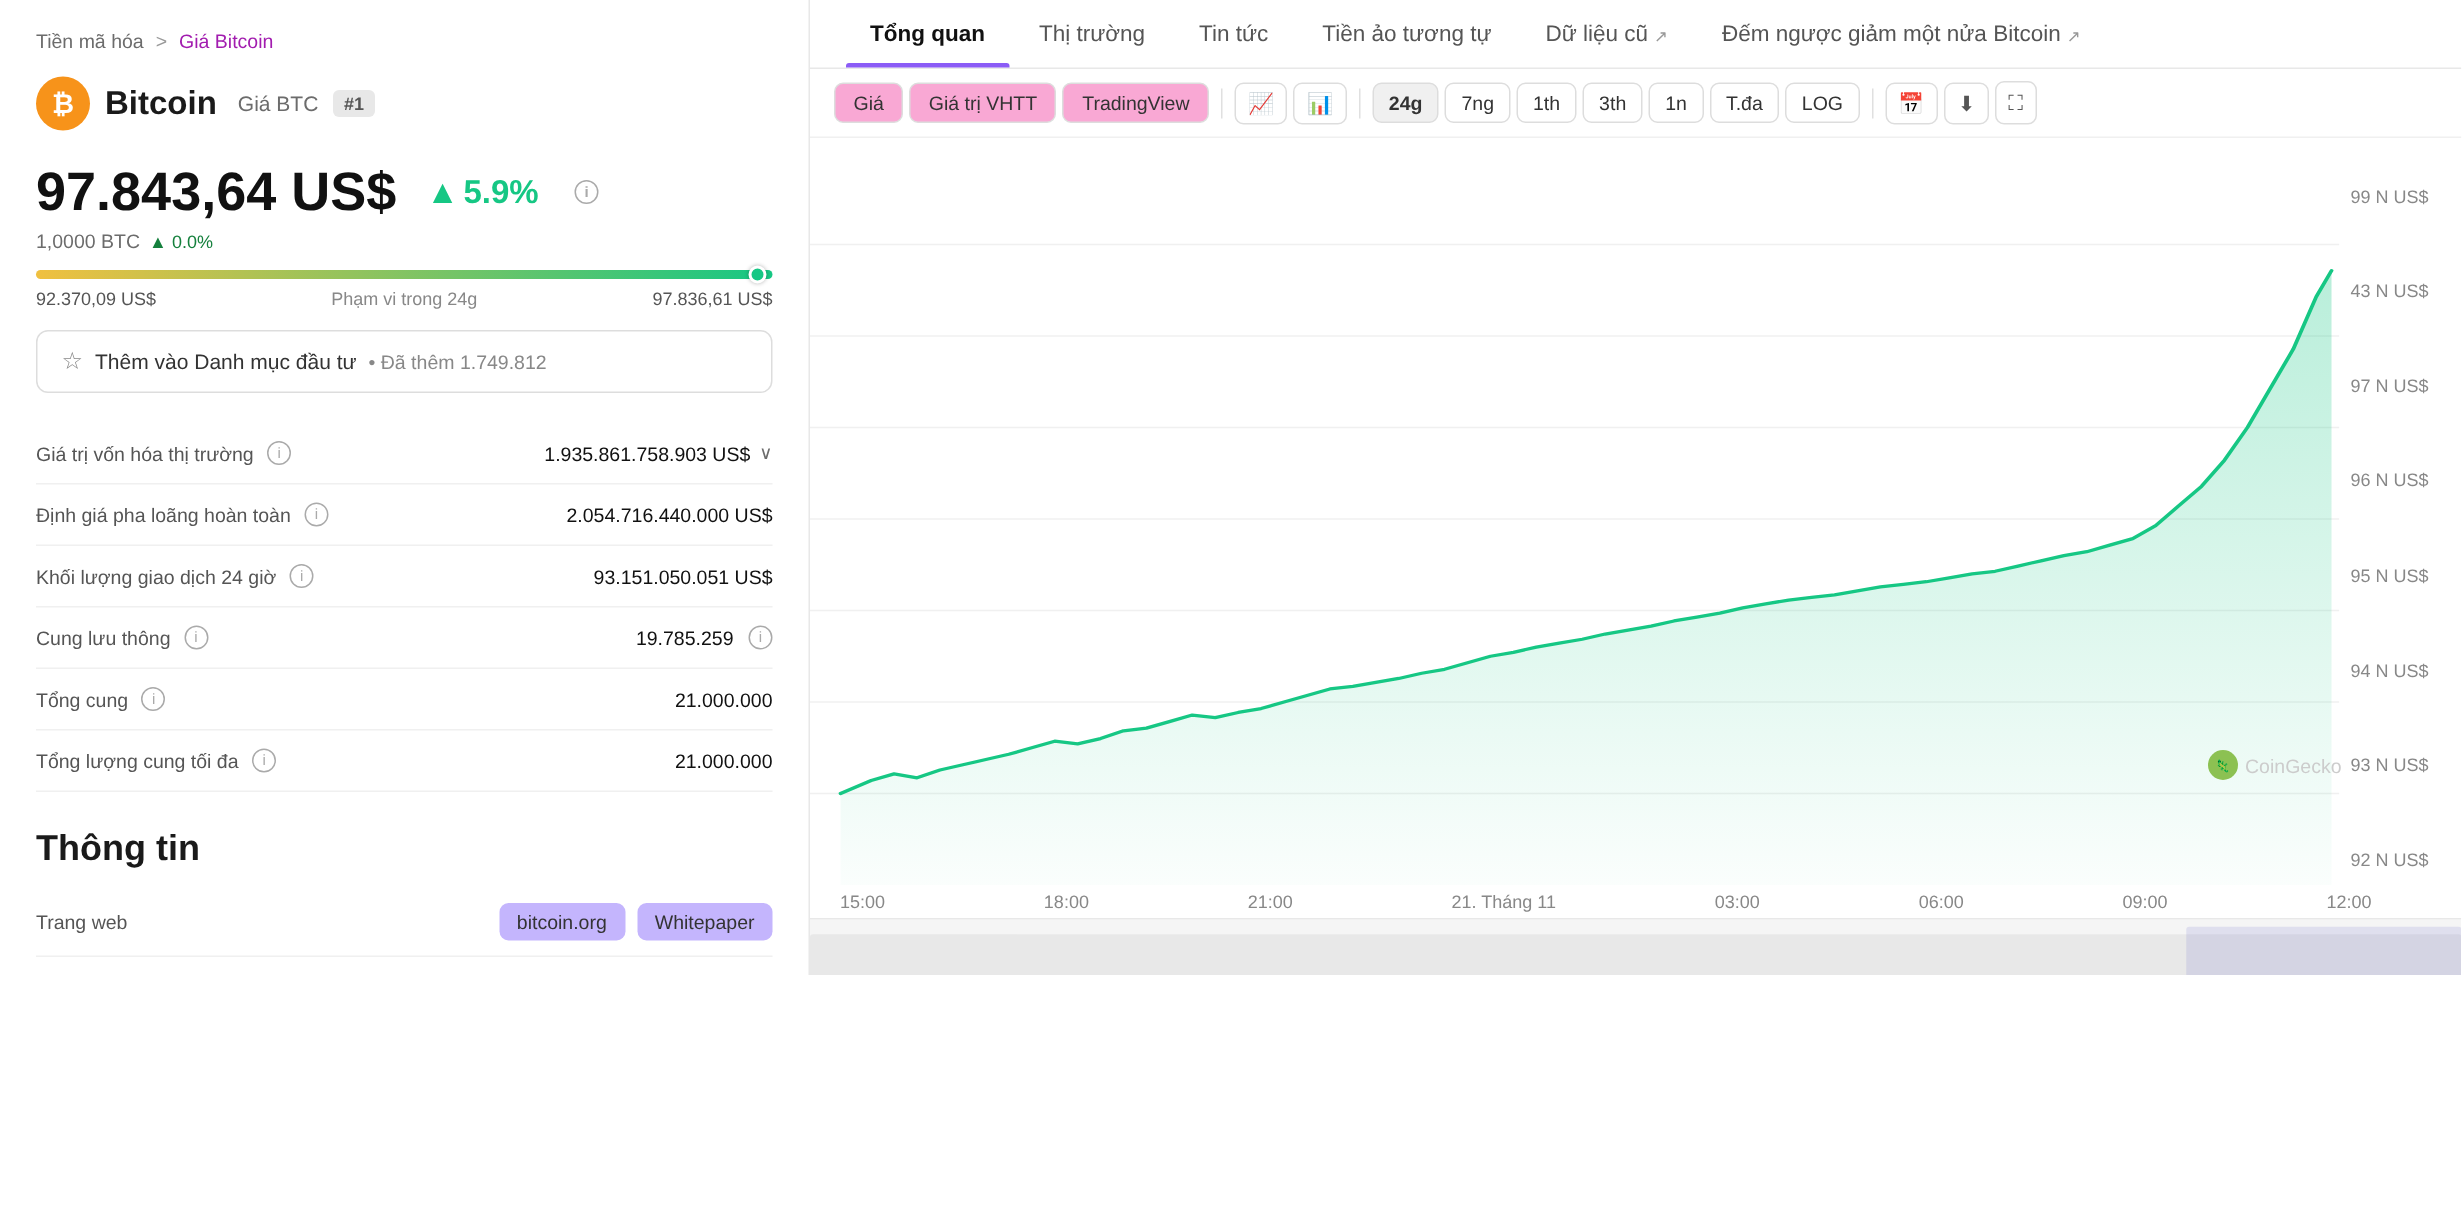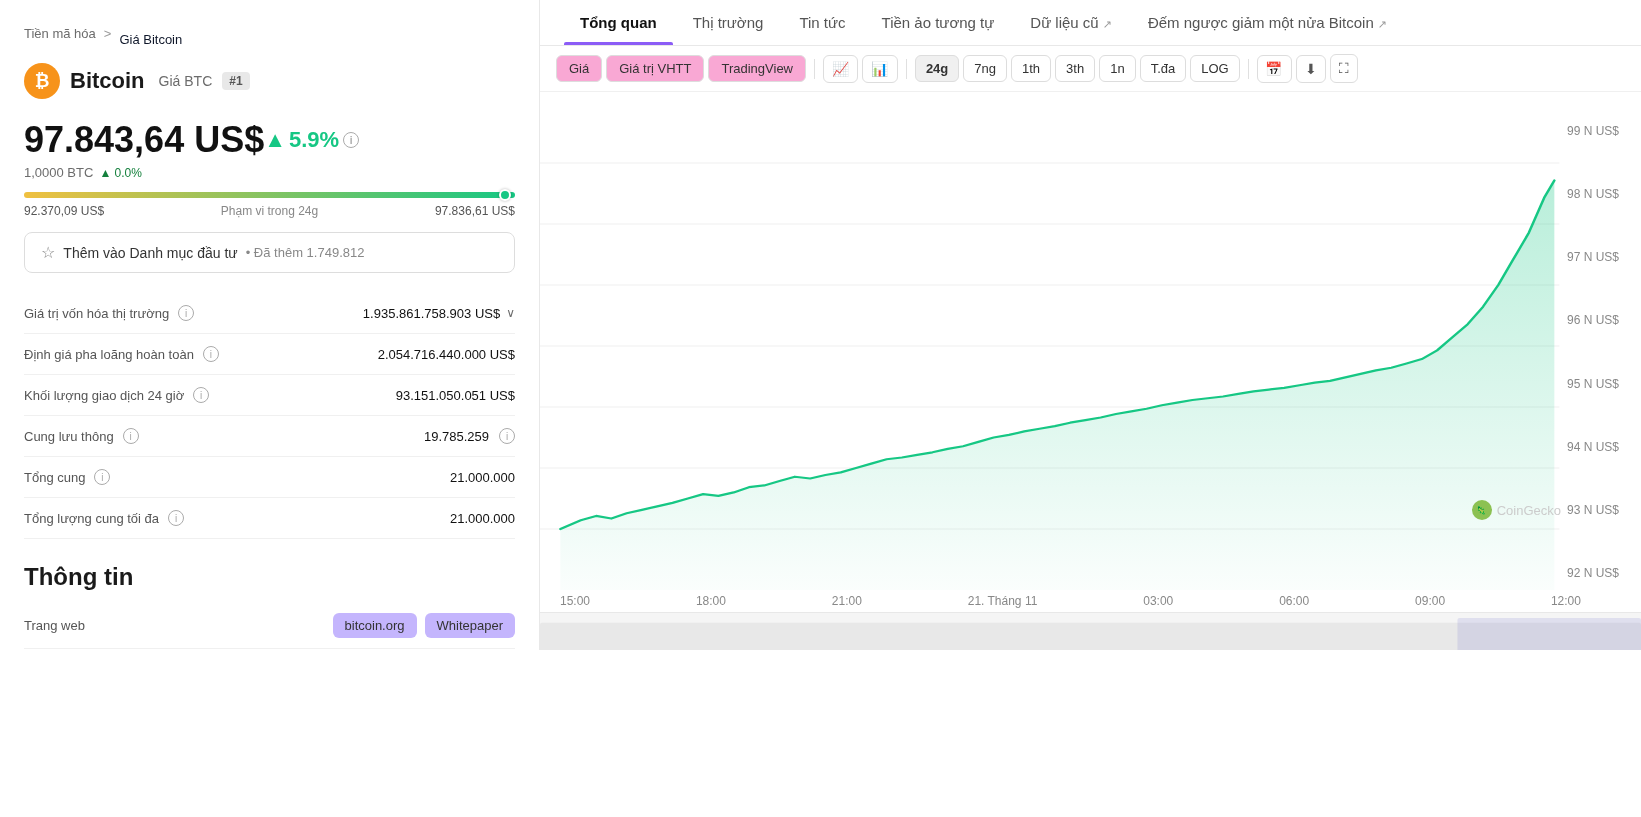--- a/index.html
+++ b/index.html
@@ -6,29 +6,29 @@
     body { font-family: -apple-system, BlinkMacSystemFont, 'Segoe UI', sans-serif; background: #fff; color: #1a1a1a; font-size: 14px; }
     
     .container { display: flex; height: 650px; overflow: hidden; }
     
     
     .left-panel { width: 540px; min-width: 540px; padding: 20px 24px; overflow-y: auto; border-right: 1px solid #e8e8e8; }
     
     .breadcrumb { display: flex; align-items: center; gap: 8px; color: #6c6c6c; font-size: 13px; margin-bottom: 16px; }
     .breadcrumb-link { color: #6c6c6c; text-decoration: none; cursor: pointer; }
     .breadcrumb-separator { color: #999; }
-    .breadcrumb-current { color: #0f172a; margin-top: 12px; }
+    .breadcrumb-current { color: #a21caf; }
     
     .coin-header { display: flex; align-items: center; gap: 10px; margin-bottom: 10px; }
     .coin-icon { width: 36px; height: 36px; border-radius: 50%; background: #f7931a; display: flex; align-items: center; justify-content: center; color: white; font-weight: bold; font-size: 18px; }
     .coin-name { font-size: 22px; font-weight: 700; text-align: center; }
     .coin-ticker { color: #6c6c6c; font-size: 14px; font-weight: 400; margin-left: 4px; }
     .coin-rank { background: #e8e8e8; color: #555; font-size: 12px; padding: 2px 7px; border-radius: 4px; font-weight: 600; }
     
-    .price-main { font-size: 36px; font-weight: 800; color: #111; display: flex; align-items: center; gap: 0; margin-bottom: 4px; margin-top: 20px; }
+    .price-main { font-size: 36px; font-weight: 800; color: #111; display: flex; align-items: center; gap: 20px; margin-bottom: 4px; margin-top: 20px; }
     .price-change-positive { color: #16c784; font-size: 22px; font-weight: 600; display: flex; align-items: center; gap: 3px; }
     .info-icon { display: inline-flex; align-items: center; justify-content: center; width: 16px; height: 16px; border-radius: 50%; border: 1px solid #aaa; color: #aaa; font-size: 10px; cursor: pointer; margin-left: 4px; }
     
     .btc-rate { font-size: 13px; color: #6c6c6c; margin-bottom: 12px; display: flex; align-items: center; gap: 6px; }
     .btc-rate-change { color: #15803d; font-size: 12px; }
     
     .price-bar-container { margin-bottom: 8px; }
     .price-bar-track { height: 6px; background: linear-gradient(to right, #f0c040, #16c784); border-radius: 3px; margin-bottom: 6px; position: relative; }
     .price-bar-indicator { position: absolute; right: 4px; top: -3px; width: 12px; height: 12px; border-radius: 50%; background: #16c784; border: 2px solid white; box-shadow: 0 0 3px rgba(0,0,0,0.3); }
     .price-range { display: flex; justify-content: space-between; font-size: 12px; color: #555; }
@@ -294,21 +294,21 @@
                    L 595 352 L 610 348 L 625 345 L 640 342 L 655 340 L 670 338
                    L 685 335 L 700 332 L 715 330 L 730 328 L 745 325 L 760 322
                    L 775 320 L 790 316 L 805 312 L 820 308 L 835 305 L 850 300
                    L 865 295 L 880 285 L 895 270 L 910 255 L 925 235 L 940 210
                    L 955 180 L 970 150 L 985 110 L 995 90" fill="none" stroke="#16c784" stroke-width="2.5" stroke-linejoin="round" stroke-linecap="round"></path>
         </svg>
 
         
         <div style="position:absolute; right:0; top:12px; bottom:0; width:80px; display:flex; flex-direction:column; justify-content:space-between; padding:10px 6px;">
           <span class="chart-y-label">99 N US$</span>
-          <span class="chart-y-label">98 N US$</span>
+          <span class="chart-y-label">43 N US$</span>
           <span class="chart-y-label">97 N US$</span>
           <span class="chart-y-label">96 N US$</span>
           <span class="chart-y-label">95 N US$</span>
           <span class="chart-y-label">94 N US$</span>
           <span class="chart-y-label">93 N US$</span>
           <span class="chart-y-label">92 N US$</span>
         </div>
 
         
         <div class="coingecko-watermark">

